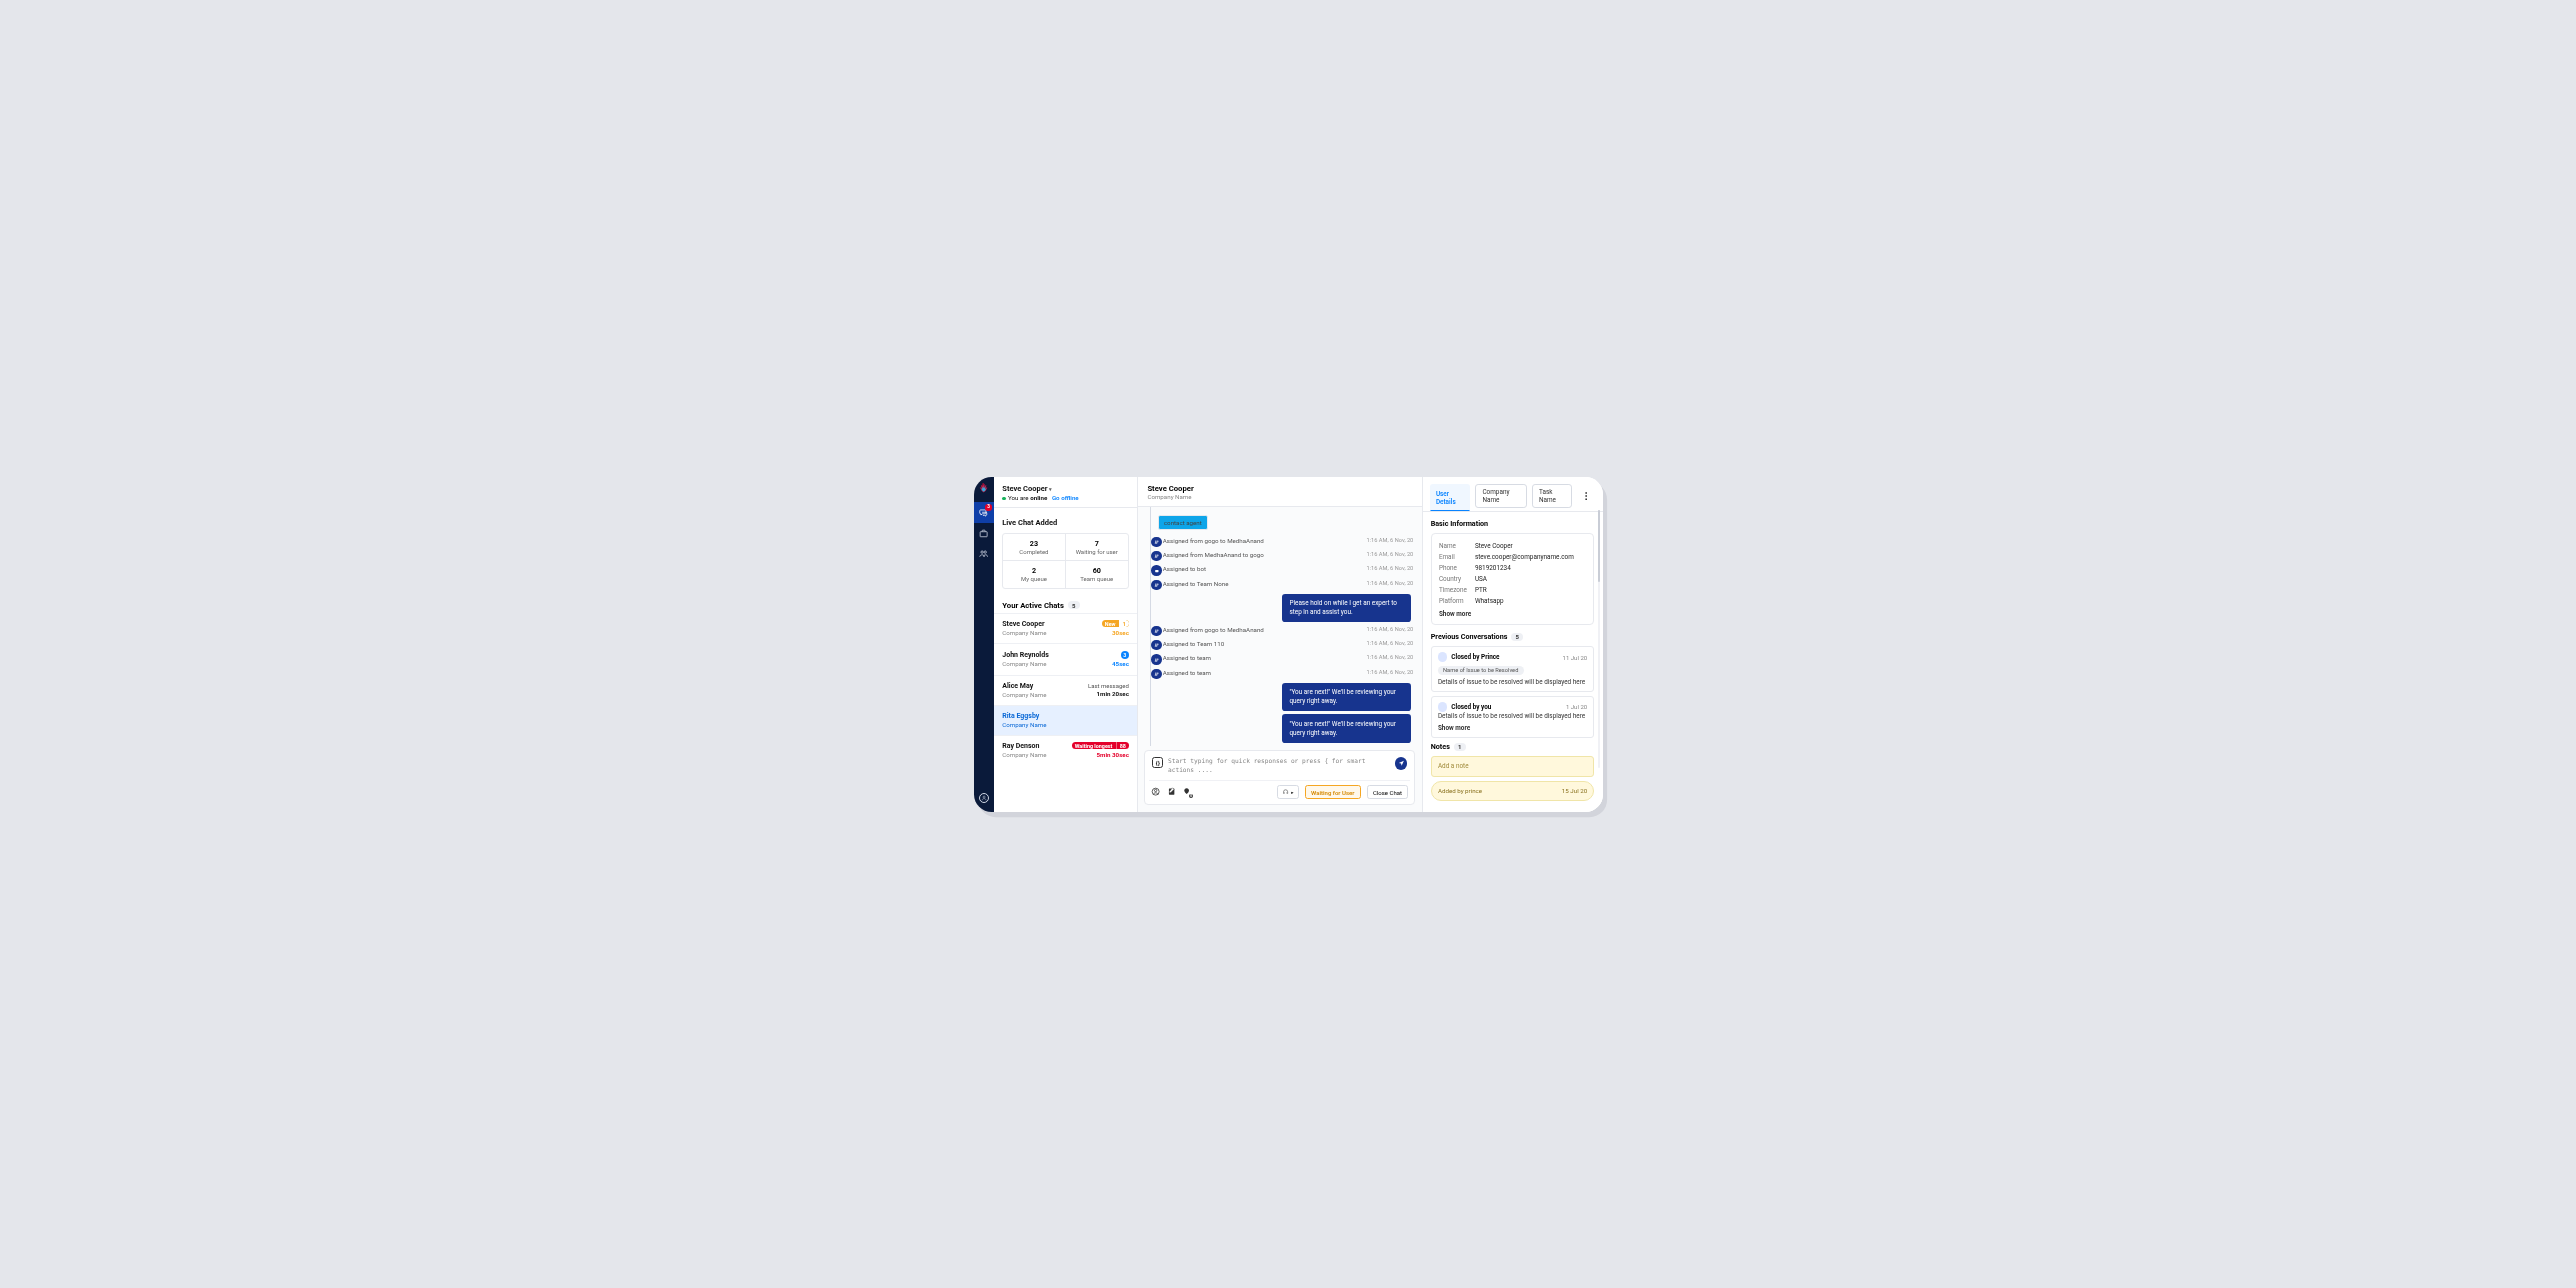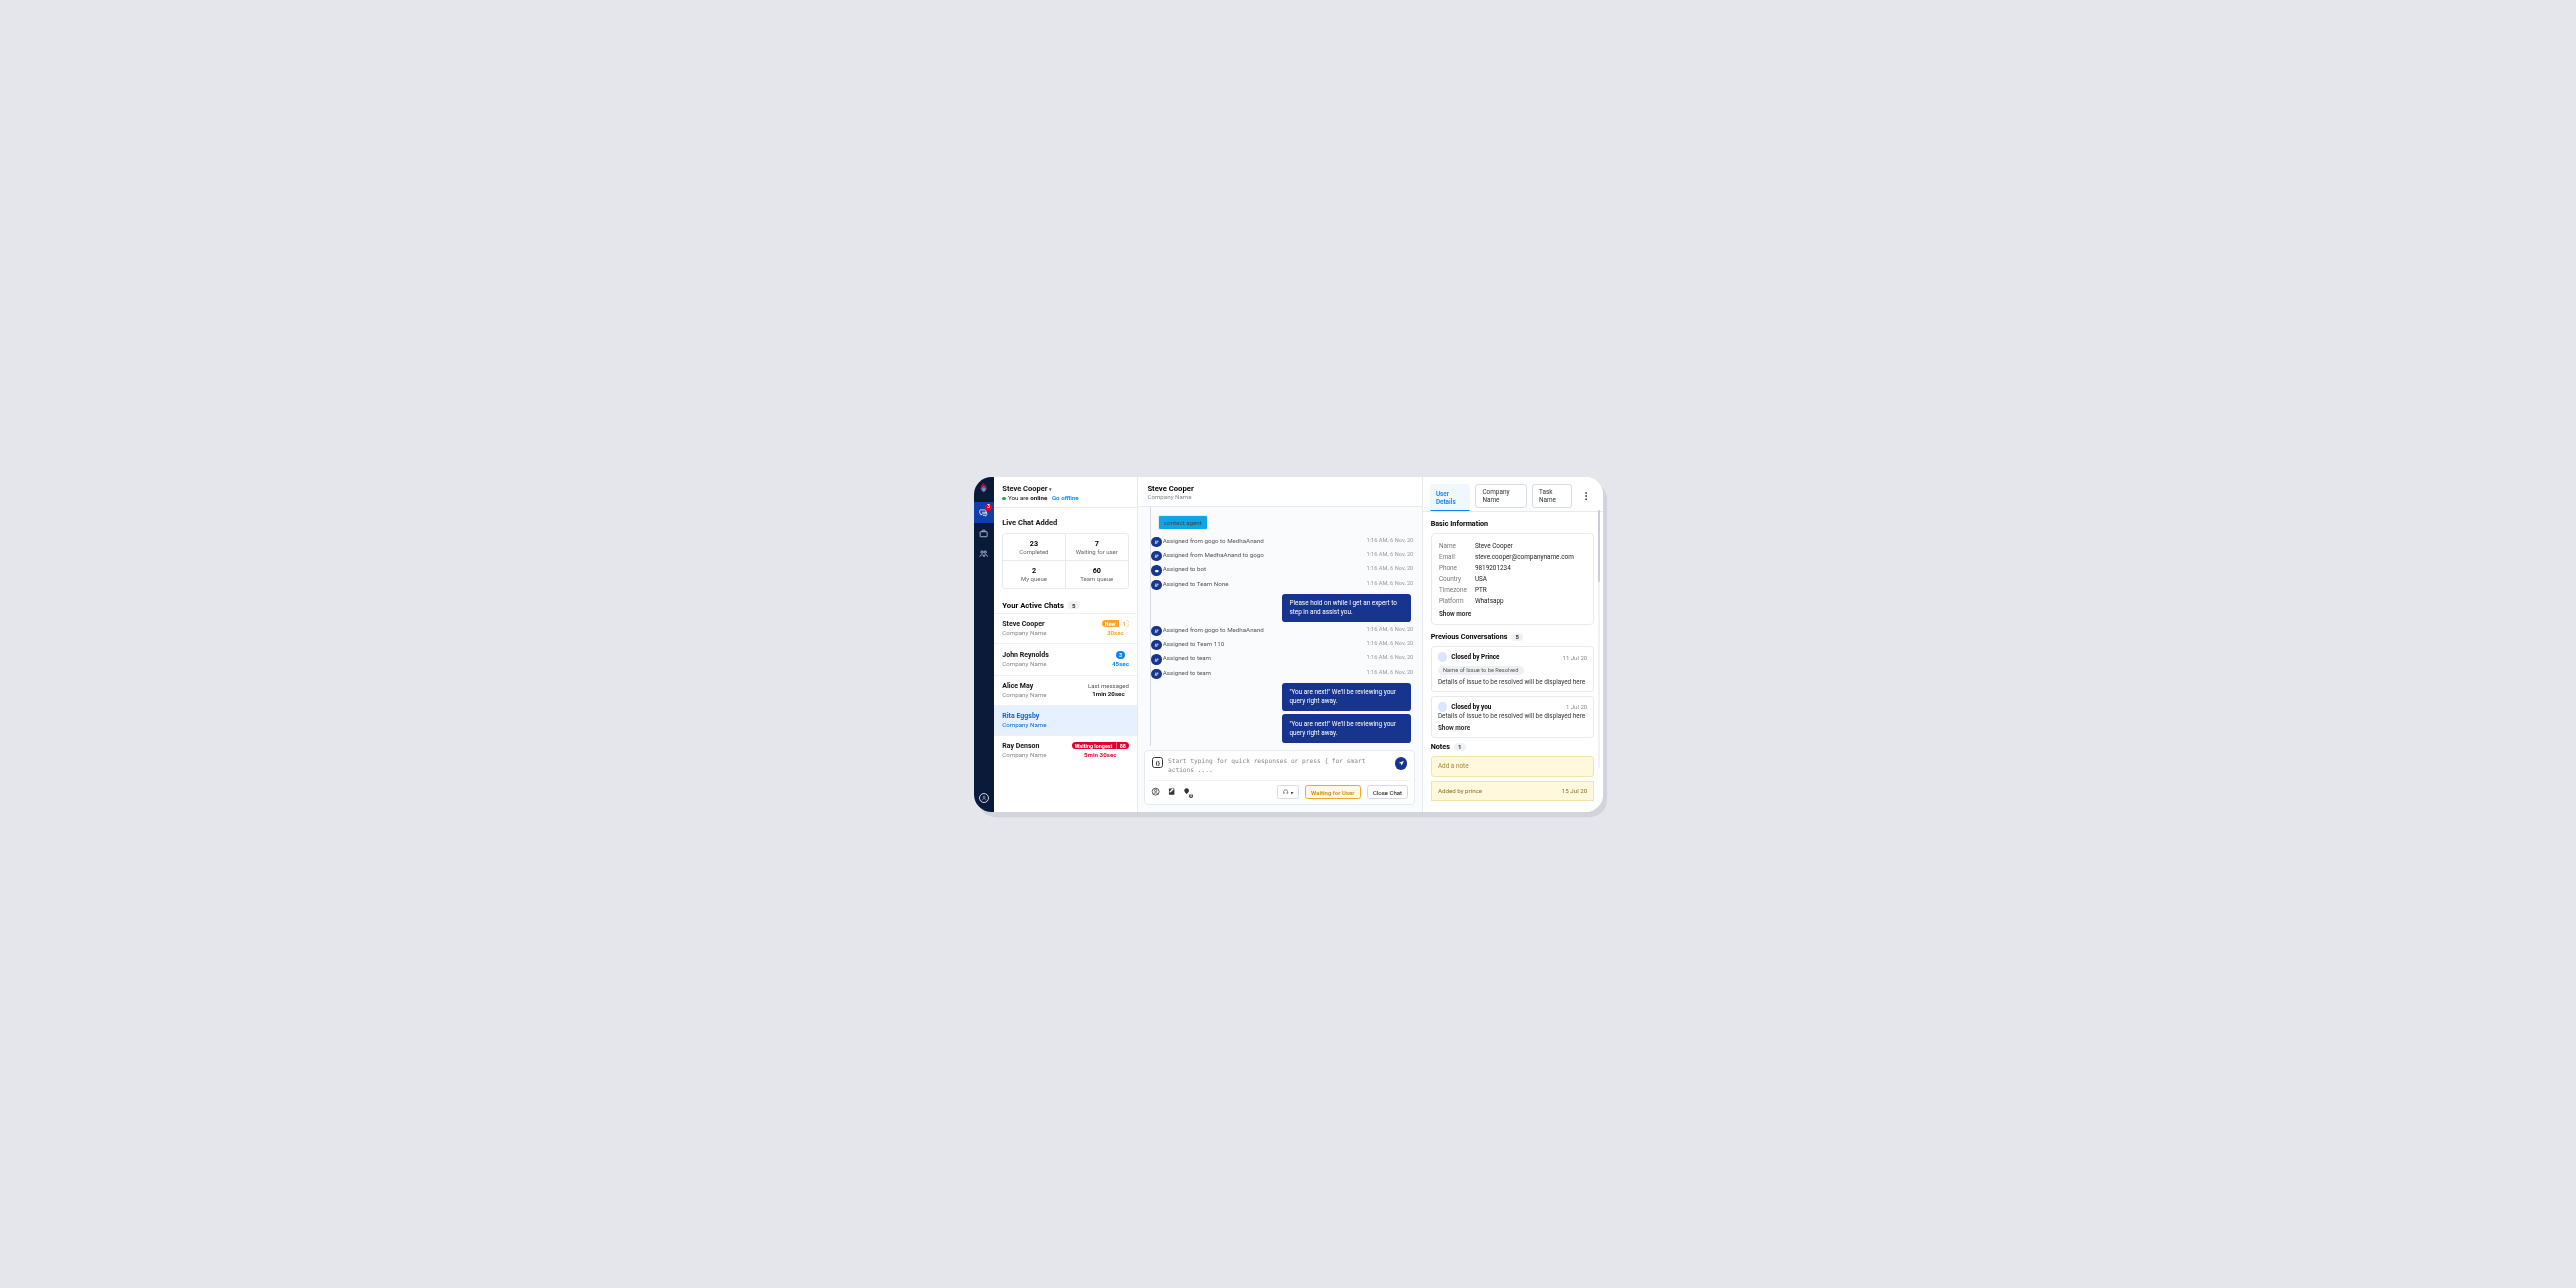--- a/index.html
+++ b/index.html
@@ -33,21 +33,21 @@
 .statgrid .l{font-size:6px;color:#666}
 
 .achdr{padding:7.2px 8.2px 3.1px;display:flex;align-items:center;gap:4.1px}
 .achdr h3{font-size:7.7px;font-weight:700}
 .pill{background:#eef0f4;border-radius:5.2px;font-size:6px;font-weight:700;padding:0.5px 4.1px;color:#333}
 
 .chatlist{flex:1;overflow:auto}
 .citem{padding:6.2px 8.2px;border-top:0.5px solid #eef0f4;display:flex;justify-content:space-between;cursor:pointer}
 .citem .l .nm{font-weight:700;font-size:7px;color:#111}
 .citem .l .co{font-size:6.2px;color:#888;margin-top:1px}
-.citem .r{text-align:right;display:flex;flex-direction:column;align-items:center;gap:1.5px}
+.citem .r{text-align:right;display:flex;flex-direction:column;align-items:flex-end;gap:1.5px}
 .citem .tag{display:inline-flex;align-items:center;border-radius:5.2px;font-size:5.4px;font-weight:700;overflow:hidden}
 .tag.new{background:#f5a623;color:#fff}
 .tag.new .t{padding:0.5px 3.1px}
 .tag.new .c{background:#fff;color:#f5a623;padding:0.5px 3.1px;border-radius:0 5.2px 5.2px 0;margin:0;border-left:0.5px solid rgba(255,255,255,.5)}
 .tag.wait{background:#e4002b;color:#fff}
 .tag.wait .t{padding:0.5px 3.1px}
 .tag.wait .c{padding:0.5px 3.1px;border-left:0.5px solid rgba(255,255,255,.4)}
 .unread{background:#0a84ff;color:#fff;border-radius:50%;width:8.2px;height:8.2px;font-size:5.2px;font-weight:700;display:inline-flex;align-items:center;justify-content:center}
 .citem .time{font-size:6.2px;font-weight:700}
 .t-or{color:#f5a623}
@@ -103,21 +103,21 @@
 .sechdr{display:flex;align-items:center;gap:4.1px;margin:3.1px 0 5.2px}
 .sechdr h4{margin:0}
 .conv{border:0.5px solid #e7e9ee;border-radius:3px;padding:5.2px 6.2px;margin-bottom:4.1px}
 .conv .top{display:flex;align-items:center;gap:4.1px}
 .conv .av{width:9.3px;height:9.3px;border-radius:50%;background:#dbe5ff}
 .conv .who{font-size:6.4px;font-weight:700;flex:1}
 .conv .dt{font-size:6px;color:#888}
 .conv .chip2{display:inline-block;background:#eef0f4;border-radius:5.2px;font-size:5.7px;color:#555;padding:1.5px 5.2px;margin:4.1px 0 3.1px}
 .conv .det{font-size:6.4px;color:#333}
 .noteinp{background:#fff8dc;border:0.5px solid #f0e5a8;border-radius:3.1px;padding:5.2px 6.2px;font-size:6.4px;color:#a08a3a;margin-bottom:4.1px}
-.noteitem{background:#fff8dc;border:0.5px solid #f0e5a8;border-radius:0;padding:5.2px 6.2px;display:flex;justify-content:space-between;font-size:6.2px;color:#8a7220}
+.noteitem{background:#fff8dc;border:0.5px solid #f0e5a8;border-radius:10px;padding:5.2px 6.2px;display:flex;justify-content:space-between;font-size:6.2px;color:#8a7220}
 .scrolltrack{position:absolute;right:2.1px;top:33px;width:2.6px;height:258px;background:#f0f1f5;border-radius:1.5px}
 .scrollthumb{width:2.6px;height:72px;background:#c9cdd6;border-radius:1.5px}
 </style>
 </head>
 <body>
 
 <div class="device">
 
   <div class="rail">
     <div class="logo">

